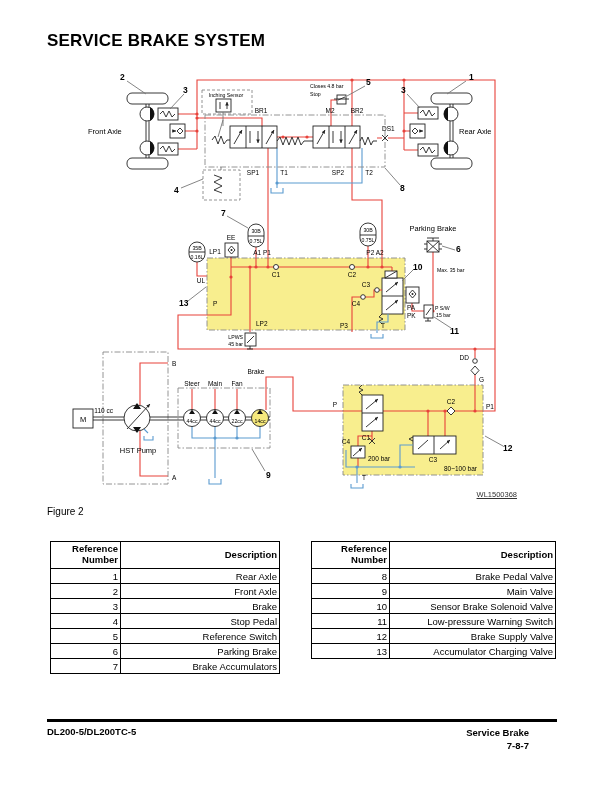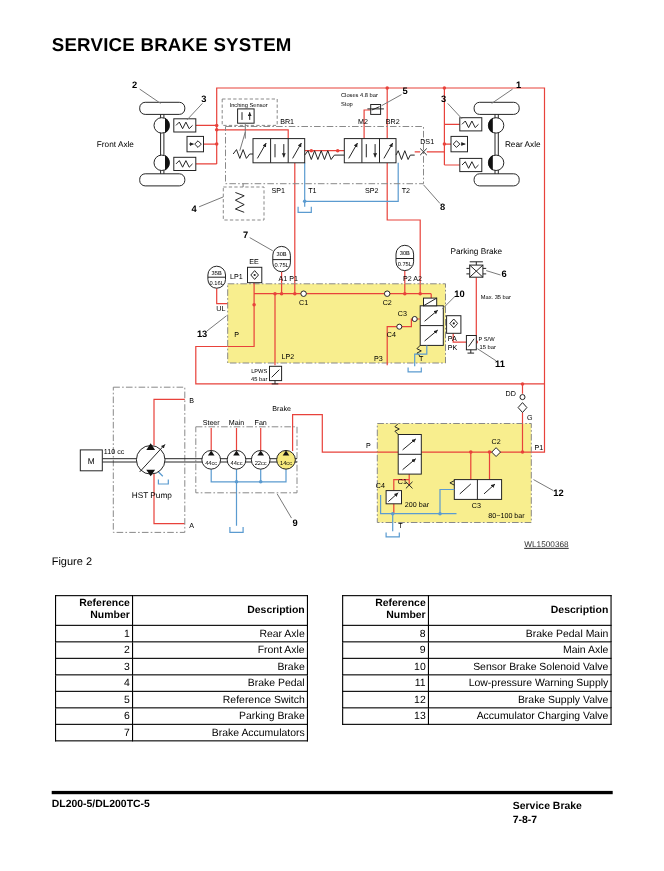--- a/index.html
+++ b/index.html
@@ -31,21 +31,21 @@
   table.ref th, table.ref td { border:1px solid #000; text-align:right; vertical-align:middle; padding:0 2px; }
   table.ref th { font-weight:bold; height:27px; line-height:1.15; }
   table.ref td { height:15px; font-weight:normal; }
   #tbl-left { left:50px; top:541px; width:230px; }
   #tbl-left col.c1 { width:70px; }
   #tbl-right { left:311px; top:541px; width:245px; }
   #tbl-right col.c1 { width:78px; }
 
   .footer-bar { position:absolute; left:47px; top:719px; width:510px; height:3px; background:#000; }
   .footer-left { position:absolute; left:47px; top:726px; font-size:9.5px; font-weight:bold;text-align:center; }
-  .footer-right { position:absolute; right:47px; top:726px; font-size:9.5px; font-weight:bold; text-align:left; line-height:1.4; }
+  .footer-right { position:absolute; right:47px; top:726px; font-size:9.5px; font-weight:bold; text-align:right; line-height:1.4; }
 </style>
 </head>
 <body>
 
 <div class="page">
 
   <div class="title">SERVICE BRAKE SYSTEM</div>
 
   <svg class="diag" width="604" height="440" viewBox="0 60 604 440">
     <defs>
@@ -414,21 +414,21 @@
       <tr>
           <td>2</td>
           <td>Front Axle</td>
         </tr>
       <tr>
           <td>3</td>
           <td>Brake</td>
         </tr>
       <tr>
           <td>4</td>
-          <td>Brake Pedal</td>
+          <td>Stop Pedal</td>
         </tr>
       <tr>
           <td>5</td>
           <td>Reference Switch</td>
         </tr>
       <tr>
           <td>6</td>
           <td>Parking Brake</td>
         </tr>
       <tr>
@@ -445,33 +445,33 @@
       </colgroup>
     <thead>
       <tr>
         <th>Reference Number</th>
         <th>Description</th>
       </tr>
     </thead>
     <tbody>
       <tr>
           <td>8</td>
-          <td>Brake Pedal Main</td>
+          <td>Brake Pedal Valve</td>
         </tr>
       <tr>
           <td>9</td>
-          <td>Main Axle</td>
+          <td>Main Valve</td>
         </tr>
       <tr>
           <td>10</td>
           <td>Sensor Brake Solenoid Valve</td>
         </tr>
       <tr>
           <td>11</td>
-          <td>Low-pressure Warning Supply</td>
+          <td>Low-pressure Warning Switch</td>
         </tr>
       <tr>
           <td>12</td>
           <td>Brake Supply Valve</td>
         </tr>
       <tr>
           <td>13</td>
           <td>Accumulator Charging Valve</td>
         </tr>
     </tbody>

